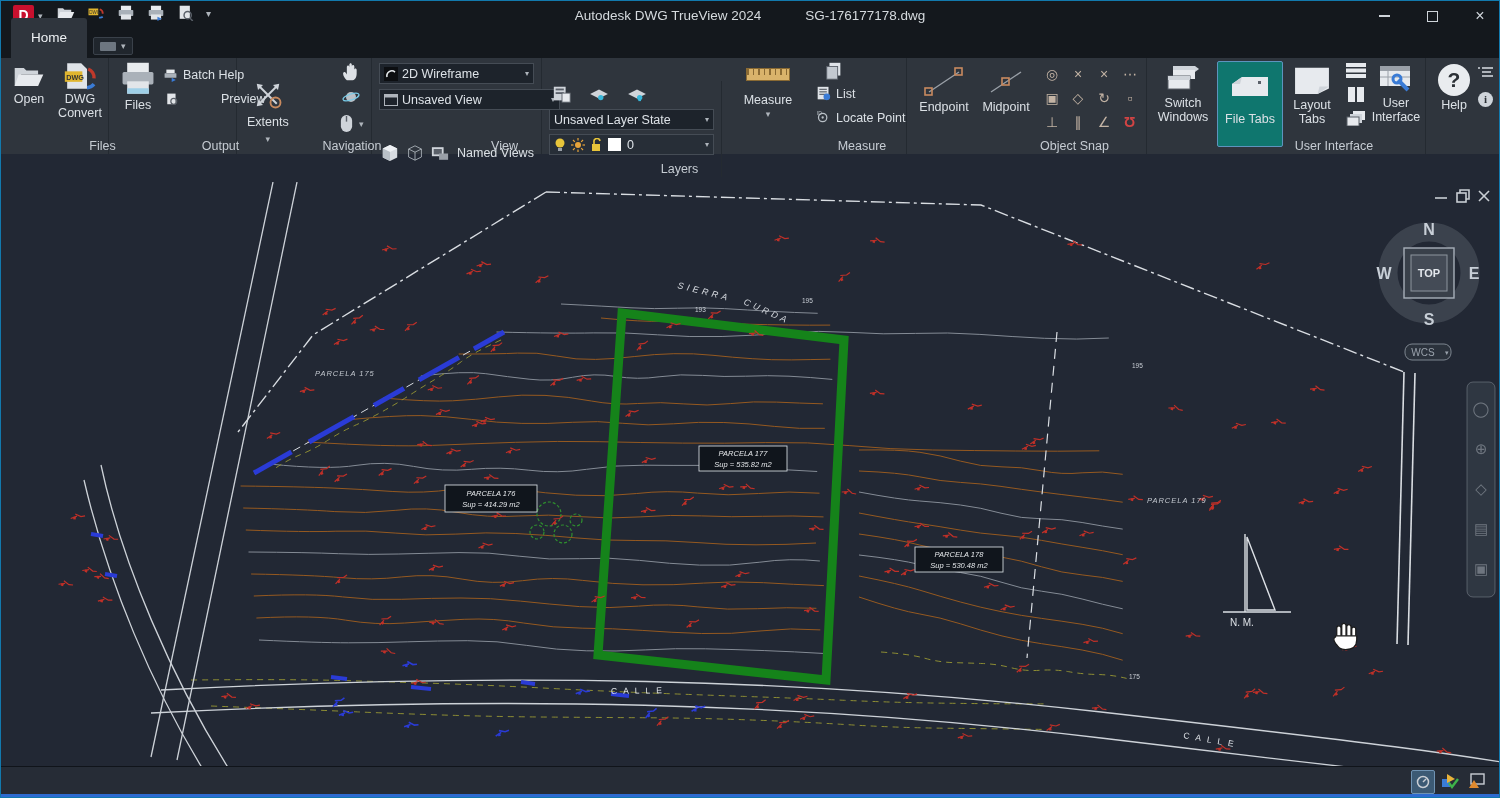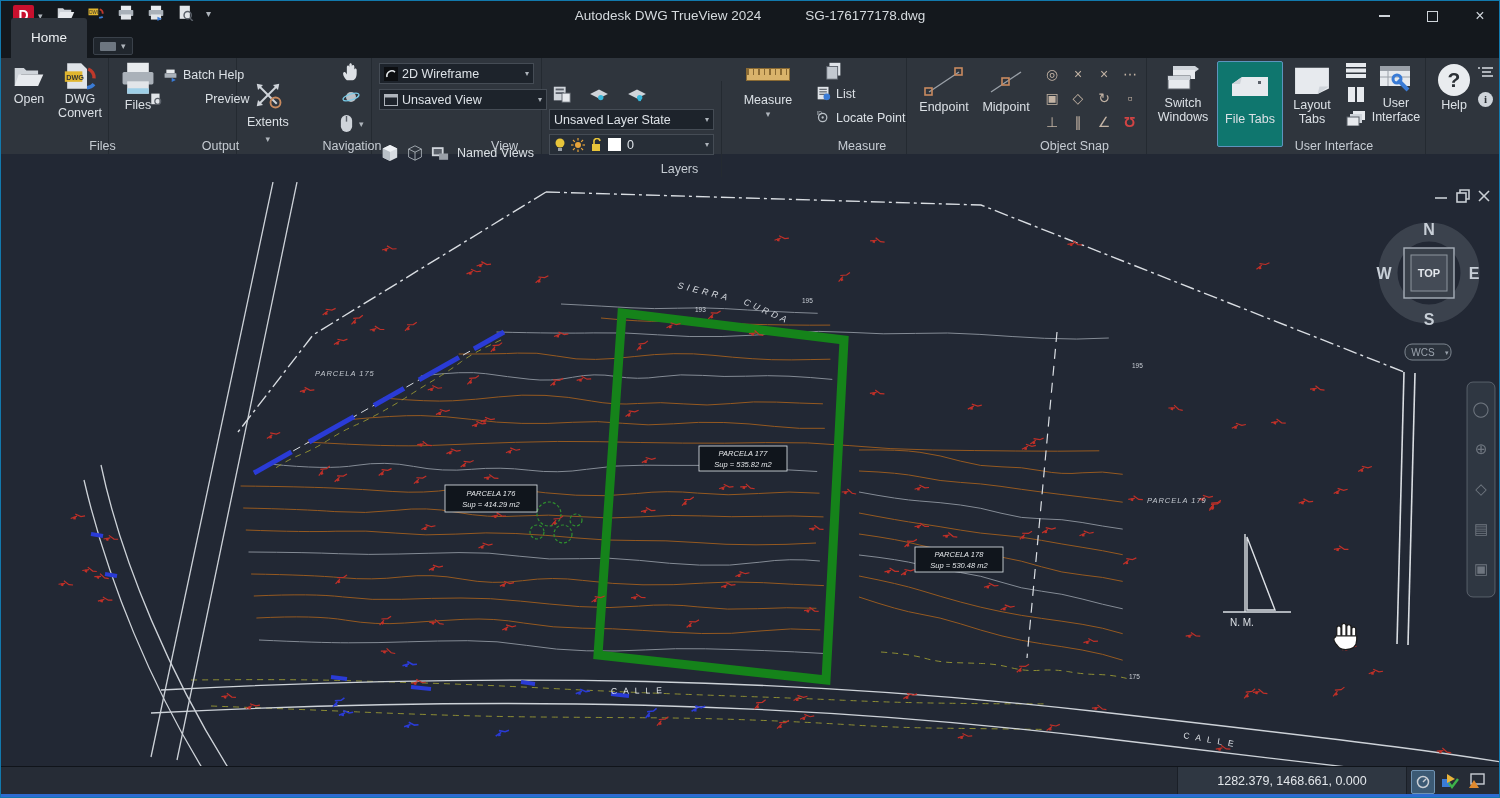--- a/index.html
+++ b/index.html
@@ -162,21 +162,21 @@
         <span class="lbl">Files</span>
       </div>
       <div class="rowbtn" style="left:54px;top:10px;">
         <svg width="15" height="13" viewBox="0 0 24 22">
             <rect x="5" y="1" width="14" height="6" fill="#e8ebee"></rect>
             <rect x="2" y="7" width="20" height="8" rx="1" fill="#aab1b9"></rect>
             <path d="M14 15l7 3.5L14 22z" fill="#3a7bd5"></path>
           </svg>
         <span>Batch Help</span>
       </div>
-      <div class="rowbtn" style="left:40px;top:34px;gap:42px;">
+      <div class="rowbtn" style="left:56px;top:34px;gap:42px;">
         <svg width="14" height="13" viewBox="0 0 22 22">
             <rect x="3" y="1" width="14" height="18" fill="#e2e5e9"></rect>
             <circle cx="14" cy="14" r="5" fill="none" stroke="#5a6069" stroke-width="2"></circle>
           </svg>
         <span>Preview</span>
       </div>
       <div class="plabel">Output</div>
     </div>
 
     <div class="panel" style="left:236px;width:135px;">
@@ -221,21 +221,21 @@
       <div class="combo" style="left:7px;top:5px;width:155px;">
         <span class="cicon">
             <svg width="14" height="14" viewBox="0 0 14 14">
               <rect width="14" height="14" fill="#0c0e11"></rect>
               <path d="M3 10a5 5 0 0 1 8-5" stroke="#e8ecef" stroke-width="1.6" fill="none"></path>
             </svg>
           </span>
         <span>2D Wireframe</span>
           <span class="dn">▾</span>
       </div>
-      <div class="combo" style="left:7px;top:31px;width:168px;">
+      <div class="combo" style="left:7px;top:31px;width:181px;">
         <span class="cicon">
             <svg width="14" height="12" viewBox="0 0 14 12">
               <rect x="0.5" y="0.5" width="13" height="11" fill="none" stroke="#aeb4bb"></rect>
               <rect x="0.5" y="0.5" width="13" height="3" fill="#aeb4bb"></rect>
             </svg>
           </span>
         <span>Unsaved View</span>
           <span class="dn">▾</span>
       </div>
       <div class="rowbtn" style="left:9px;top:59px;gap:8px;margin-top:27px;">
@@ -1112,21 +1112,20 @@
           <rect x="7" y="1" width="3.4" height="14" rx="1.7"></rect>
           <rect x="11" y="2" width="3.4" height="13" rx="1.7"></rect>
           <rect x="15" y="4" width="3.2" height="11" rx="1.6"></rect>
           <path d="M2 12c-2 1-1.5 3 0 5 2 2.8 3 5 8 5s9-2 9-8v-3h-17z"></path>
         </g>
       </g>
     </svg>
   </div>
 
   <div id="statusbar">
-    <div id="coords">1282.379, 1468.661, 0.000</div>
     <div class="sbtn" style="right:64px;background:#3c5a74;border:1px solid #6f93b3;">
       <svg width="14" height="14" viewBox="0 0 14 14">
           <circle cx="7" cy="7" r="5.5" fill="none" stroke="#c9ced4" stroke-width="1.5"></circle>
           <line x1="7" y1="7" x2="10" y2="4" stroke="#c9ced4" stroke-width="1.5"></line>
         </svg>
     </div>
     <div class="sbtn" style="right:38px;">
       <svg width="18" height="16" viewBox="0 0 18 16">
           <rect x="1" y="6" width="8" height="8" fill="#3a7bd5"></rect>
           <path d="M6 1l8 5-8 4z" fill="#e8b33a"></path>

